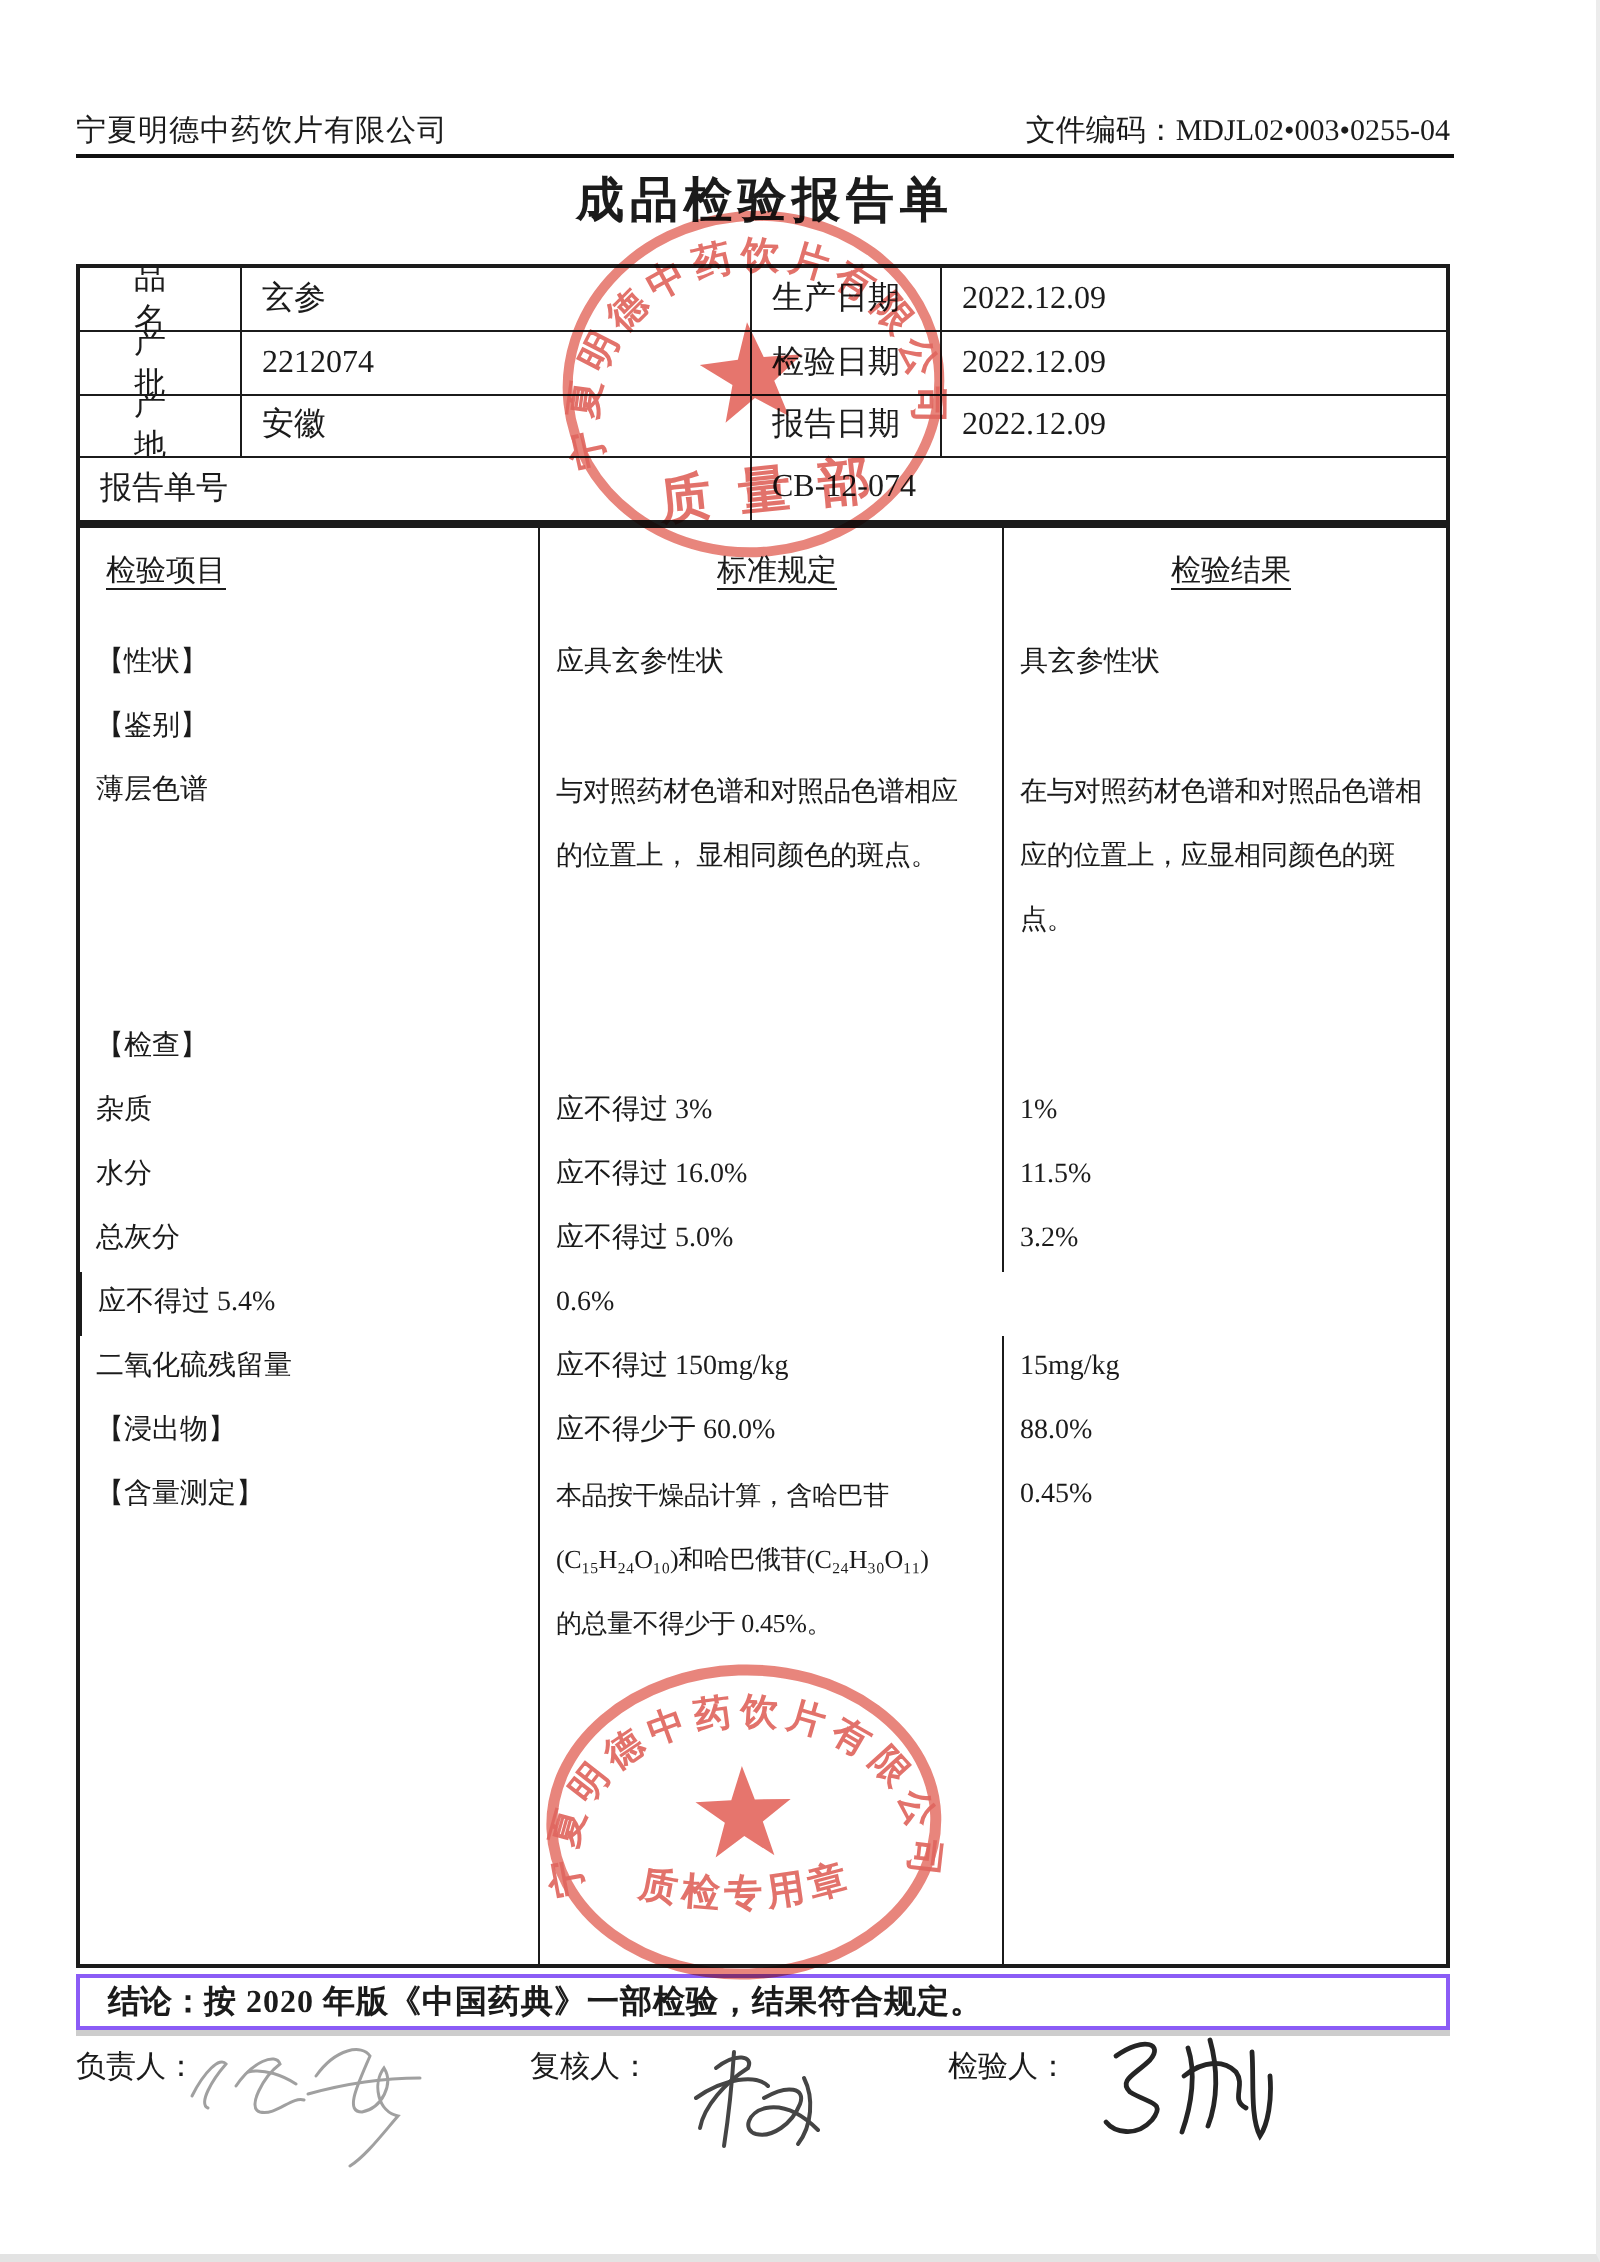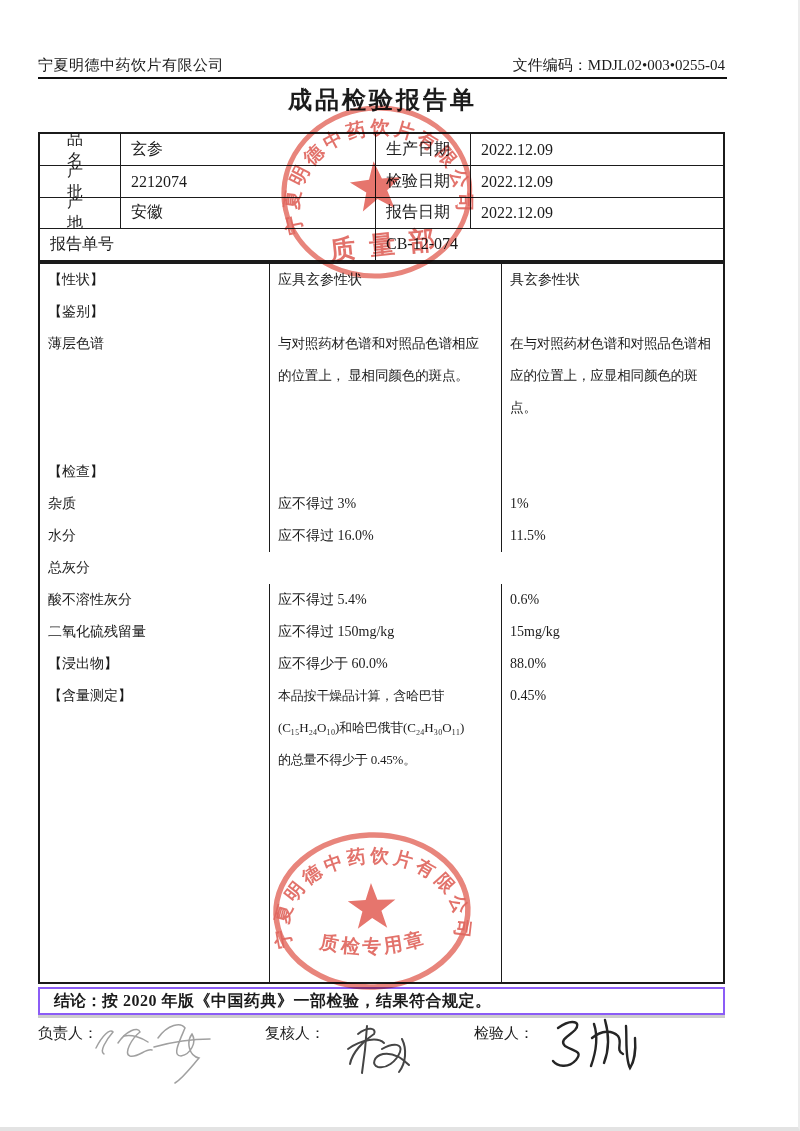--- a/index.html
+++ b/index.html
@@ -116,20 +116,25 @@
       <div class="icell">
           <span class="pad">报告单号</span>
         </div>
       <div class="icell vline">
           <span class="pad">CB-12-074</span>
         </div>
     </div>
   </div>
 
   <div class="mtable">
+    <div class="trow thead">
+      <div class="tcell c1"><u>检验项目</u></div>
+      <div class="tcell c2"><u>标准规定</u></div>
+      <div class="tcell c3"><u>检验结果</u></div>
+    </div>
     <div class="rows-host">
       
     <div class="trow">
           <div class="tcell c1">【性状】</div>
           <div class="tcell c2">应具玄参性状</div>
           <div class="tcell c3">具玄参性状</div>
         </div><div class="trow">
           <div class="tcell c1">【鉴别】</div>
           <div class="tcell c2"></div>
           <div class="tcell c3"></div>
@@ -150,22 +155,23 @@
         </div><div class="trow">
           <div class="tcell c1">杂质</div>
           <div class="tcell c2">应不得过 3%</div>
           <div class="tcell c3">1%</div>
         </div><div class="trow">
           <div class="tcell c1">水分</div>
           <div class="tcell c2">应不得过 16.0%</div>
           <div class="tcell c3">11.5%</div>
         </div><div class="trow">
           <div class="tcell c1">总灰分</div>
-        </div><div class="trow">
-          <div class="tcell c1">酸不溶性灰分</div>
+          <div class="tcell c2">应不得过 5.0%</div>
+          <div class="tcell c3">3.2%</div>
+        </div><div class="trow">
           <div class="tcell c2">应不得过 5.4%</div>
           <div class="tcell c3">0.6%</div>
         </div><div class="trow">
           <div class="tcell c1">二氧化硫残留量</div>
           <div class="tcell c2">应不得过 150mg/kg</div>
           <div class="tcell c3">15mg/kg</div>
         </div><div class="trow">
           <div class="tcell c1">【浸出物】</div>
           <div class="tcell c2">应不得少于 60.0%</div>
           <div class="tcell c3">88.0%</div>

